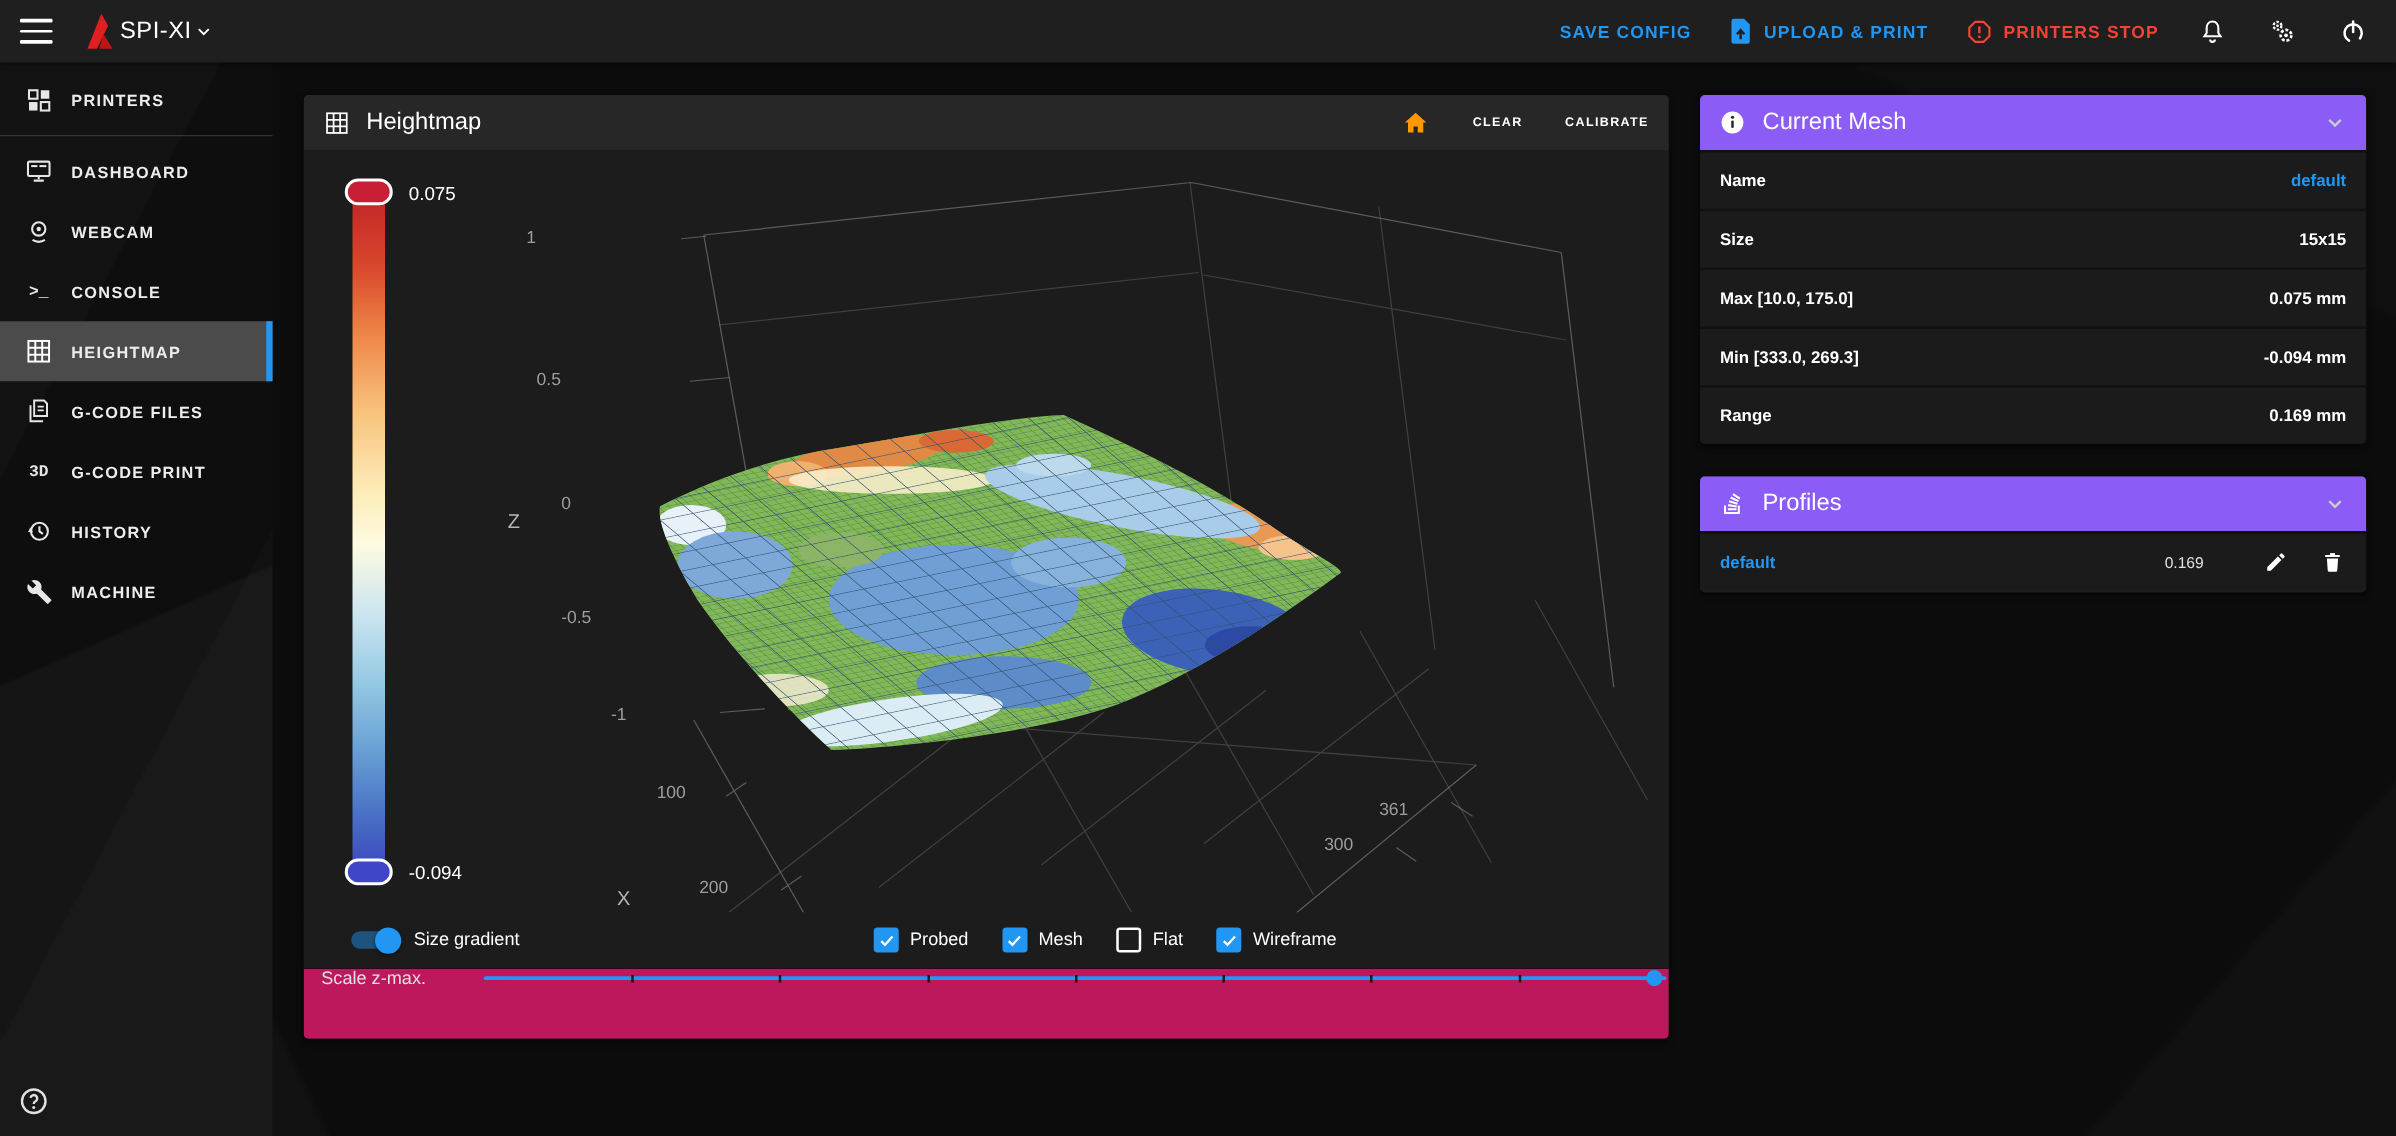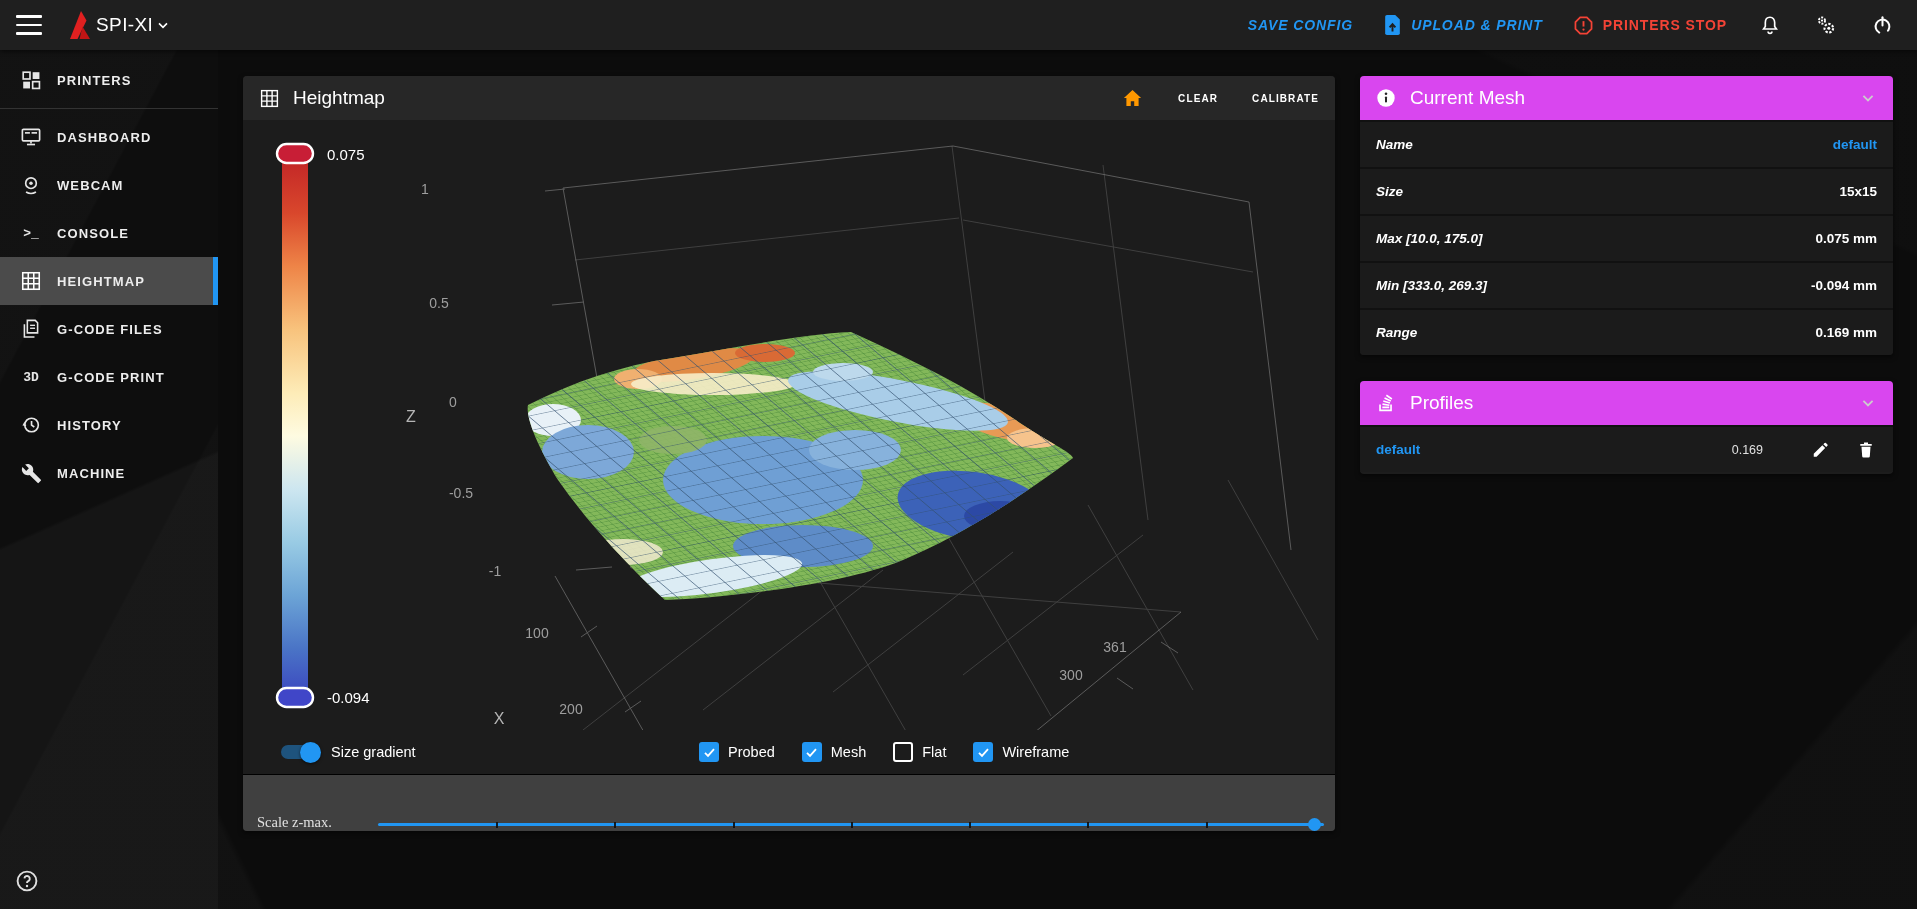--- a/index.html
+++ b/index.html
@@ -23,21 +23,21 @@
     box-shadow:0 2px 4px rgba(0,0,0,.45); }
   .hamburger { width:26px; height:20px; margin-left:16px; display:flex; flex-direction:column;
     justify-content:space-between; cursor:pointer; }
   .hamburger span { display:block; height:2.6px; background:#fff; border-radius:1px; }
   .brand { margin-left:24px; display:flex; align-items:center; gap:0; }
   .brand-name { font-size:19px; font-weight:400; letter-spacing:.4px; color:#fff; }
   .caret { margin-left:2px; }
   .bar-right { margin-left:auto; display:flex; align-items:center; gap:30px; padding-right:22px; }
   .bar-btn { display:flex; align-items:center; gap:9px; font-size:14px; font-weight:700;
     letter-spacing:.9px; cursor:pointer; }
-  .bar-btn.blue { color:#2196f3;font-style:italic; }
+  .bar-btn.blue { color:#2196f3; }
   .bar-btn.red  { color:#f44336; }
   .icon-btn { width:26px; height:26px; display:flex; align-items:center; justify-content:center; cursor:pointer; }
 
   
   .sidebar { position:absolute; left:0; top:50px; width:218px; height:859px;
     background:#151515; z-index:20; }
   .sidebar::before { content:""; position:absolute; inset:0; pointer-events:none;
     background:
       linear-gradient(118deg, rgba(255,255,255,0.02) 0 26%, transparent 26.4%),
       linear-gradient(-62deg, rgba(255,255,255,0.015) 0 38%, transparent 38.4%),
@@ -71,38 +71,38 @@
   .toggle .knob { position:absolute; right:-3px; top:-3.5px; width:21px; height:21px; border-radius:50%;
     background:#2196f3; box-shadow:0 1px 3px rgba(0,0,0,.6); }
   .ctrl-label { font-size:14.5px; color:#fff; }
   .cb-group { position:absolute; left:456px; display:flex; align-items:center; gap:27px; }
   .cb-item { display:flex; align-items:center; gap:9px; cursor:pointer; }
   .cb { width:20px; height:20px; border-radius:3px; display:flex; align-items:center; justify-content:center; }
   .cb.checked { background:#2196f3; }
   .cb.unchecked { border:2.4px solid #fff; background:transparent; }
 
   
-  .slider-row { position:relative; height:57px; background:#404040; border-top:1px solid #000;
-    display:flex; align-items:flex-end;font-family:Liberation Serif, serif; }
+  .slider-row { position:relative; height:57px; background:#be185d; border-top:1px solid #000;
+    display:flex; align-items:flex-start; }
   .slider-label { font-size:14.5px; color:#e0e0e0; margin-left:14px; white-space:nowrap; }
   .slider { position:relative; height:14px; margin-left:46px; width:946px; cursor:pointer; }
   .slider .track { position:absolute; left:0; right:0; top:6px; height:3px; background:#2196f3; border-radius:2px; }
   .slider .tick { position:absolute; top:4.5px; width:2px; height:6px; background:#0e0e0e; opacity:.9; }
   .slider .thumb { position:absolute; top:1px; width:13px; height:13px; border-radius:50%; background:#2196f3; }
 
   
   #mesh-card { left:1360px; top:76px; width:533px; height:279px; }
   #profiles-card { left:1360px; top:381px; width:533px; height:93px; }
-  .panel-head { height:44px; background:#d946ef; display:flex; align-items:center; padding:0 15px; }
+  .panel-head { height:44px; background:#8b5cf6; display:flex; align-items:center; padding:0 15px; }
   .panel-title { font-size:19px; font-weight:500; margin-left:13px; }
   .panel-head .chev { margin-left:auto; }
   .mesh-row { height:47px; background:#1b1b1b; border-top:2px solid #111;
     display:flex; align-items:center; padding:0 16px; }
   .mesh-row:first-of-type { border-top:none; }
-  .mesh-label { font-size:13.5px; font-weight:700; color:#fff;font-style:italic; }
+  .mesh-label { font-size:13.5px; font-weight:700; color:#fff; }
   .mesh-value { margin-left:auto; font-size:13.5px; font-weight:700; color:#fff; }
   .mesh-value.link { color:#2196f3; }
   .profile-row { height:47px; background:#1b1b1b; border-top:2px solid #111;
     display:flex; align-items:center; padding:0 16px; }
   .profile-name { font-size:13.5px; font-weight:700; color:#2196f3; cursor:pointer; }
   .profile-range { margin-left:auto; font-size:12.5px; color:#e0e0e0; margin-right:46px; }
   .row-ic { width:22px; height:22px; display:flex; align-items:center; justify-content:center; cursor:pointer; }
   .row-ic + .row-ic { margin-left:24px; }
 
   svg { display:block; }

